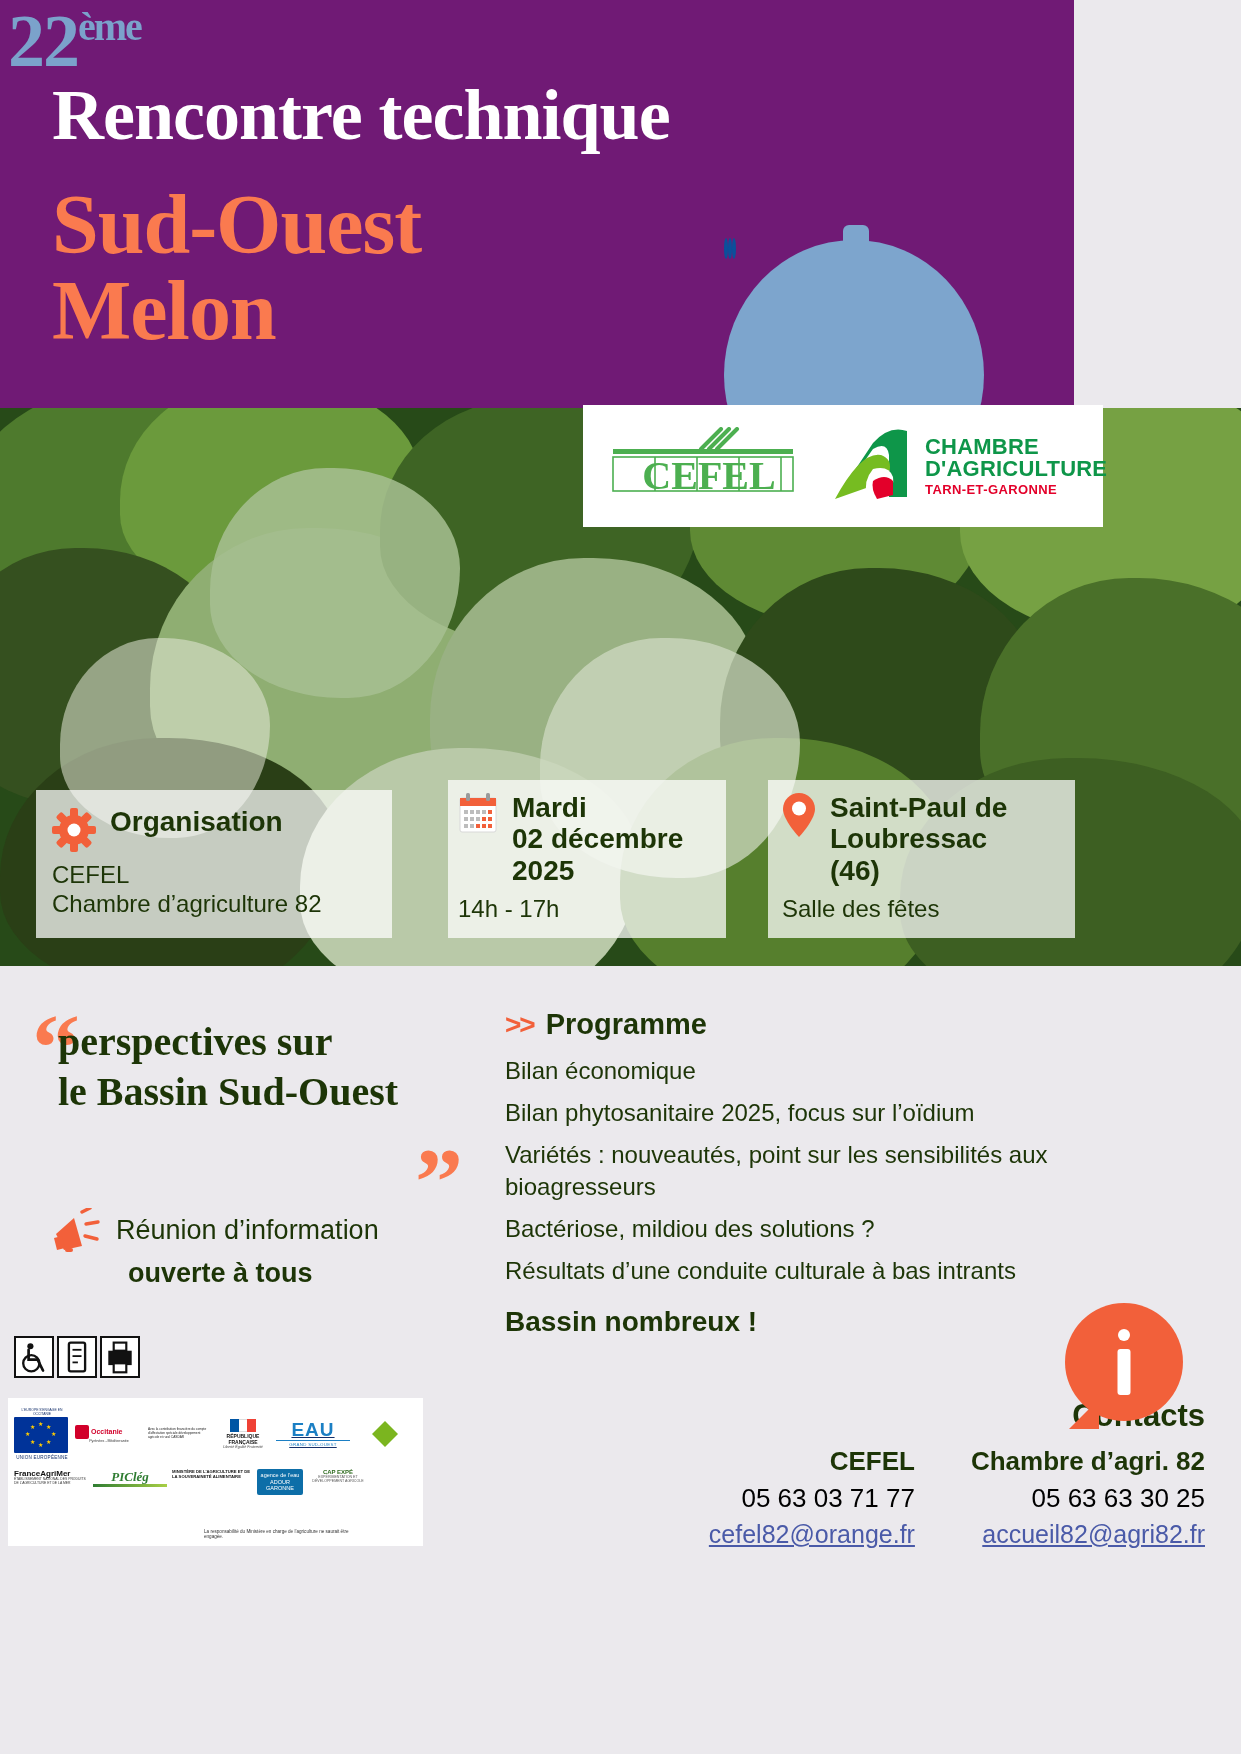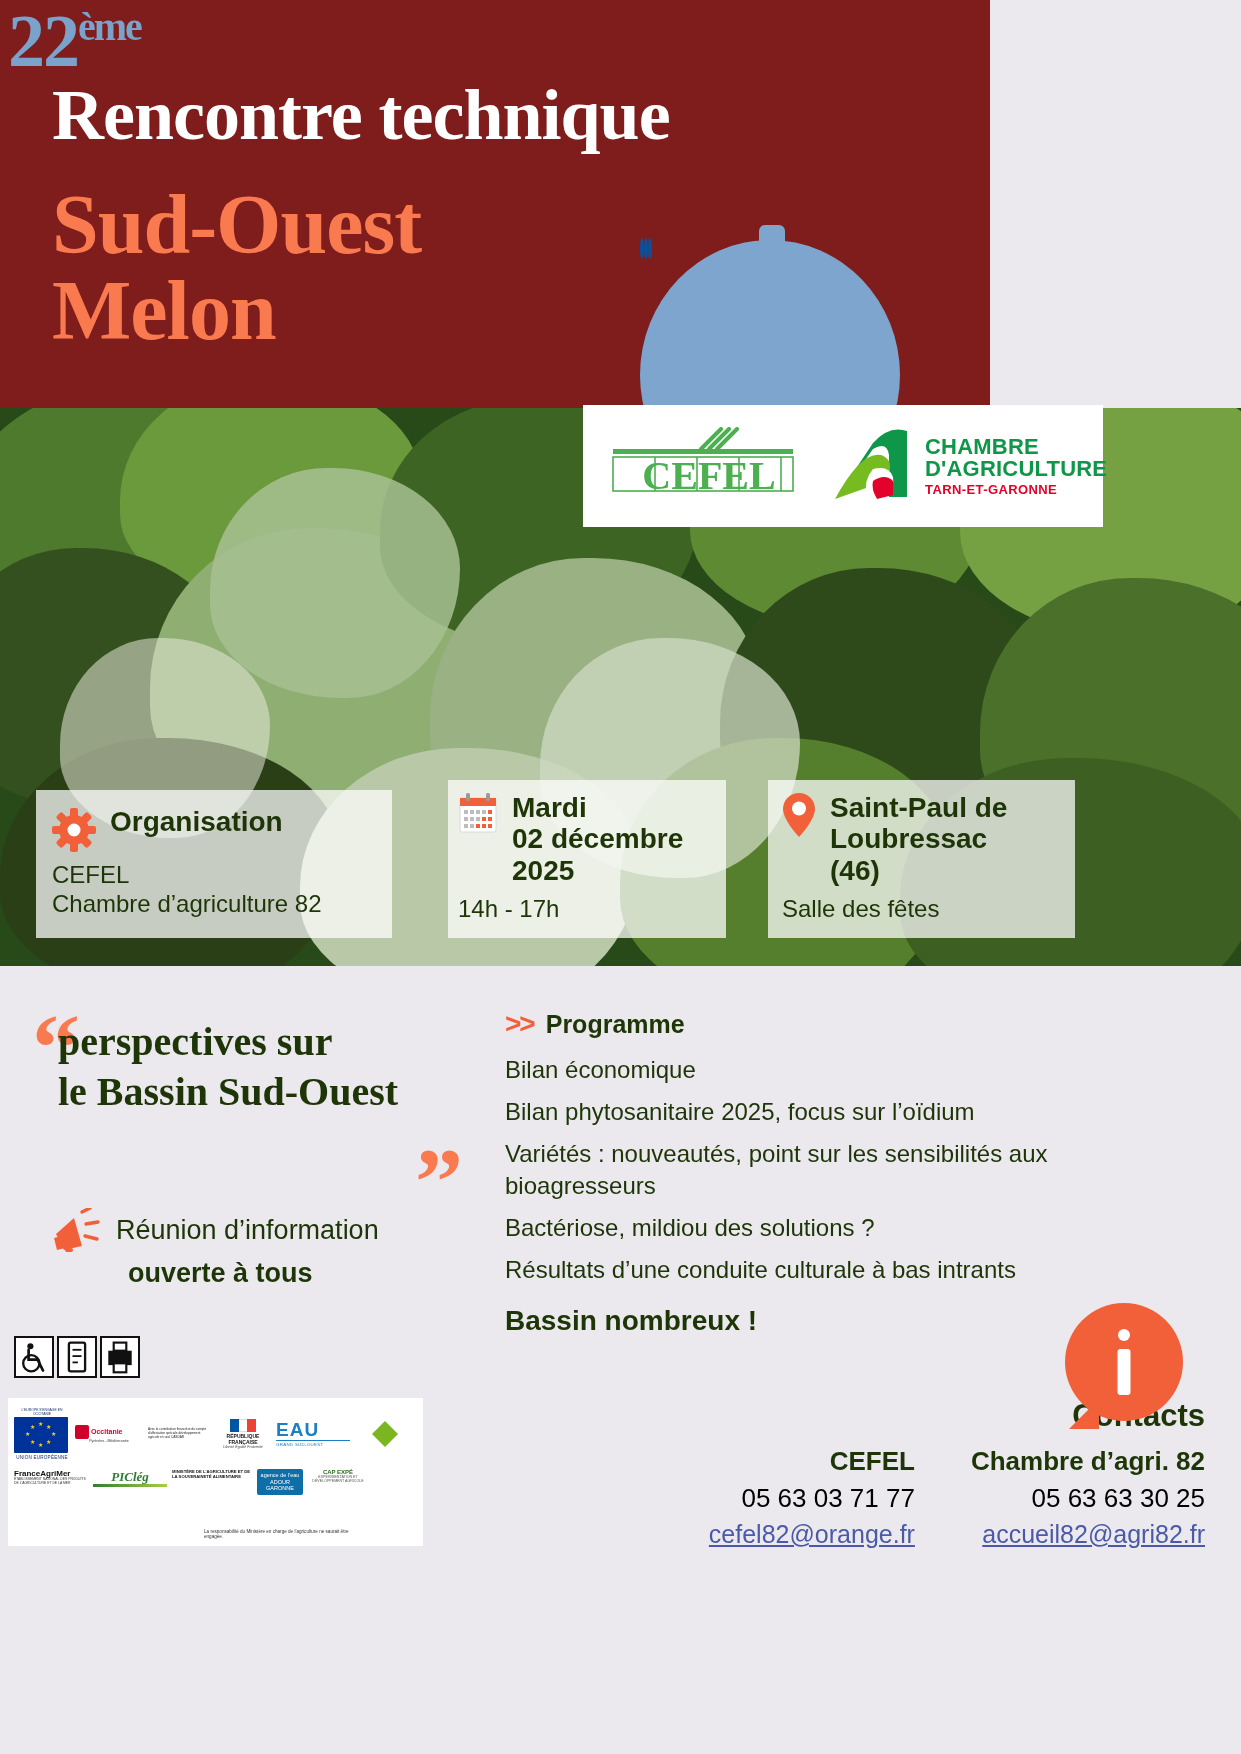--- a/index.html
+++ b/index.html
@@ -7,22 +7,22 @@
   body{
     font-family:"Liberation Sans", sans-serif;
     background:#ebe9ed;
     position:relative;
     overflow:hidden;
   }
   .poster{position:absolute;inset:0;width:1241px;height:1754px;overflow:hidden;background:#ebe9ed;}
 
   
   .header{
-    position:absolute;left:0;top:0;width:990px;height:460px;
-    background:#7f1d1d;overflow:hidden;
+    position:absolute;left:0;top:0;width:1074px;height:460px;
+    background:#701a75;overflow:hidden;
   }
   .melon-deco{
     position:absolute;right:90px;top:240px;width:260px;height:270px;
     border-radius:50%;background:#7da5cd;
   }
   .melon-deco .s1{left:52px;border-radius:50%;width:46px;border:2px solid #0a509b;background:transparent;top:2px;bottom:2px;}
   .melon-deco .s2{left:112px;border-radius:50%;width:46px;border:2px solid #0a509b;background:transparent;top:0;bottom:0;}
   .melon-deco .s3{left:172px;border-radius:50%;width:46px;border:2px solid #0a509b;background:transparent;top:2px;bottom:2px;}
   .melon-stem{position:absolute;right:205px;top:225px;width:26px;height:22px;background:#7da5cd;border-radius:6px;}
 
@@ -101,21 +101,21 @@
 
   .reunion{position:absolute;left:52px;top:1208px;width:420px;z-index:3;}
   .reunion .r1{display:flex;align-items:center;gap:12px;}
   .reunion .rtxt{font-size:27px;color:#1d3507;}
   .reunion .rbold{font-size:27px;color:#1d3507;font-weight:700;margin-left:76px;margin-top:6px;}
   .mega{width:52px;height:44px;position:relative;flex:0 0 auto;}
 
   .prog{position:absolute;left:505px;top:1008px;width:590px;z-index:3;}
   .prog-h{display:flex;align-items:baseline;gap:12px;margin-bottom:14px;}
   .chev{color:#f2603a;font-weight:700;font-size:28px;letter-spacing:-2px;}
-  .prog-h .t{font-weight:700;font-size:25px;color:#1d3507;}
+  .prog-h .t{font-weight:700;font-size:29px;color:#1d3507;}
   .prog li{list-style:none;font-size:24px;color:#1d3507;line-height:1.3;margin-bottom:11px;}
   .venez{font-weight:700;font-size:28px;color:#1d3507;margin-top:20px;}
 
   .infobadge{position:absolute;right:58px;top:1303px;width:118px;height:118px;z-index:4;}
   .infobadge .circ{width:118px;height:118px;border-radius:50%;background:#f2603a;position:relative;}
   .infobadge .tail{position:absolute;left:4px;bottom:-8px;width:30px;height:30px;background:#f2603a;
     clip-path:polygon(0 100%,100% 0,100% 100%);}
   .infobadge .i-dot{position:absolute;left:50%;top:26px;transform:translateX(-50%);width:12px;height:12px;border-radius:50%;background:#fff;}
   .infobadge .i-bar{position:absolute;left:50%;top:46px;transform:translateX(-50%);width:13px;height:46px;border-radius:3px;background:#fff;}
 
@@ -144,21 +144,21 @@
   .occ{width:68px;}
   .occ .bar{display:flex;align-items:center;gap:2px;}
   .occ .cross{width:14px;height:14px;background:#d1002a;border-radius:2px;}
   .occ .nm{font-size:7px;font-weight:700;color:#d1002a;}
   .rf{width:56px;text-align:center;}
   .rf .tri{display:flex;height:13px;width:26px;margin:0 auto 1px;}
   .rf .tri i{flex:1;display:block;}
   .rf .t1{background:#0055a4}.rf .t2{background:#fff;border-top:1px solid #ddd;border-bottom:1px solid #ddd}.rf .t3{background:#ef4135}
   .rf .nm{font-size:5px;font-weight:700;color:#111;}
   .rf .dv{font-size:3.6px;color:#444;font-style:italic;line-height:1.15;}
-  .eau{width:74px;text-align:left;}
+  .eau{width:74px;text-align:center;text-decoration:underline;}
   .eau .big{font-size:19px;font-weight:700;color:#1b7fc4;letter-spacing:1px;line-height:1;}
   .eau .sm{font-size:4.4px;color:#1b7fc4;letter-spacing:.3px;}
   .eau .ln{height:1px;background:#1b7fc4;margin:1px 0;}
   .agl{width:46px;}
   .agl .box{background:#0d6ea8;color:#fff;font-size:5.5px;text-align:center;padding:3px 2px;border-radius:2px;line-height:1.2;}
   .cap-e{width:60px;text-align:center;}
   .cap-e .leaf{width:26px;height:26px;margin:0 auto;background:#7bb51f;clip-path:polygon(50% 0,100% 50%,50% 100%,0 50%);}
   .cap-e .nm{font-size:6px;font-weight:700;color:#2e6b1f;}
   .cap-e .sm{font-size:3.6px;color:#555;line-height:1.15;}
   .fam{width:74px;}

